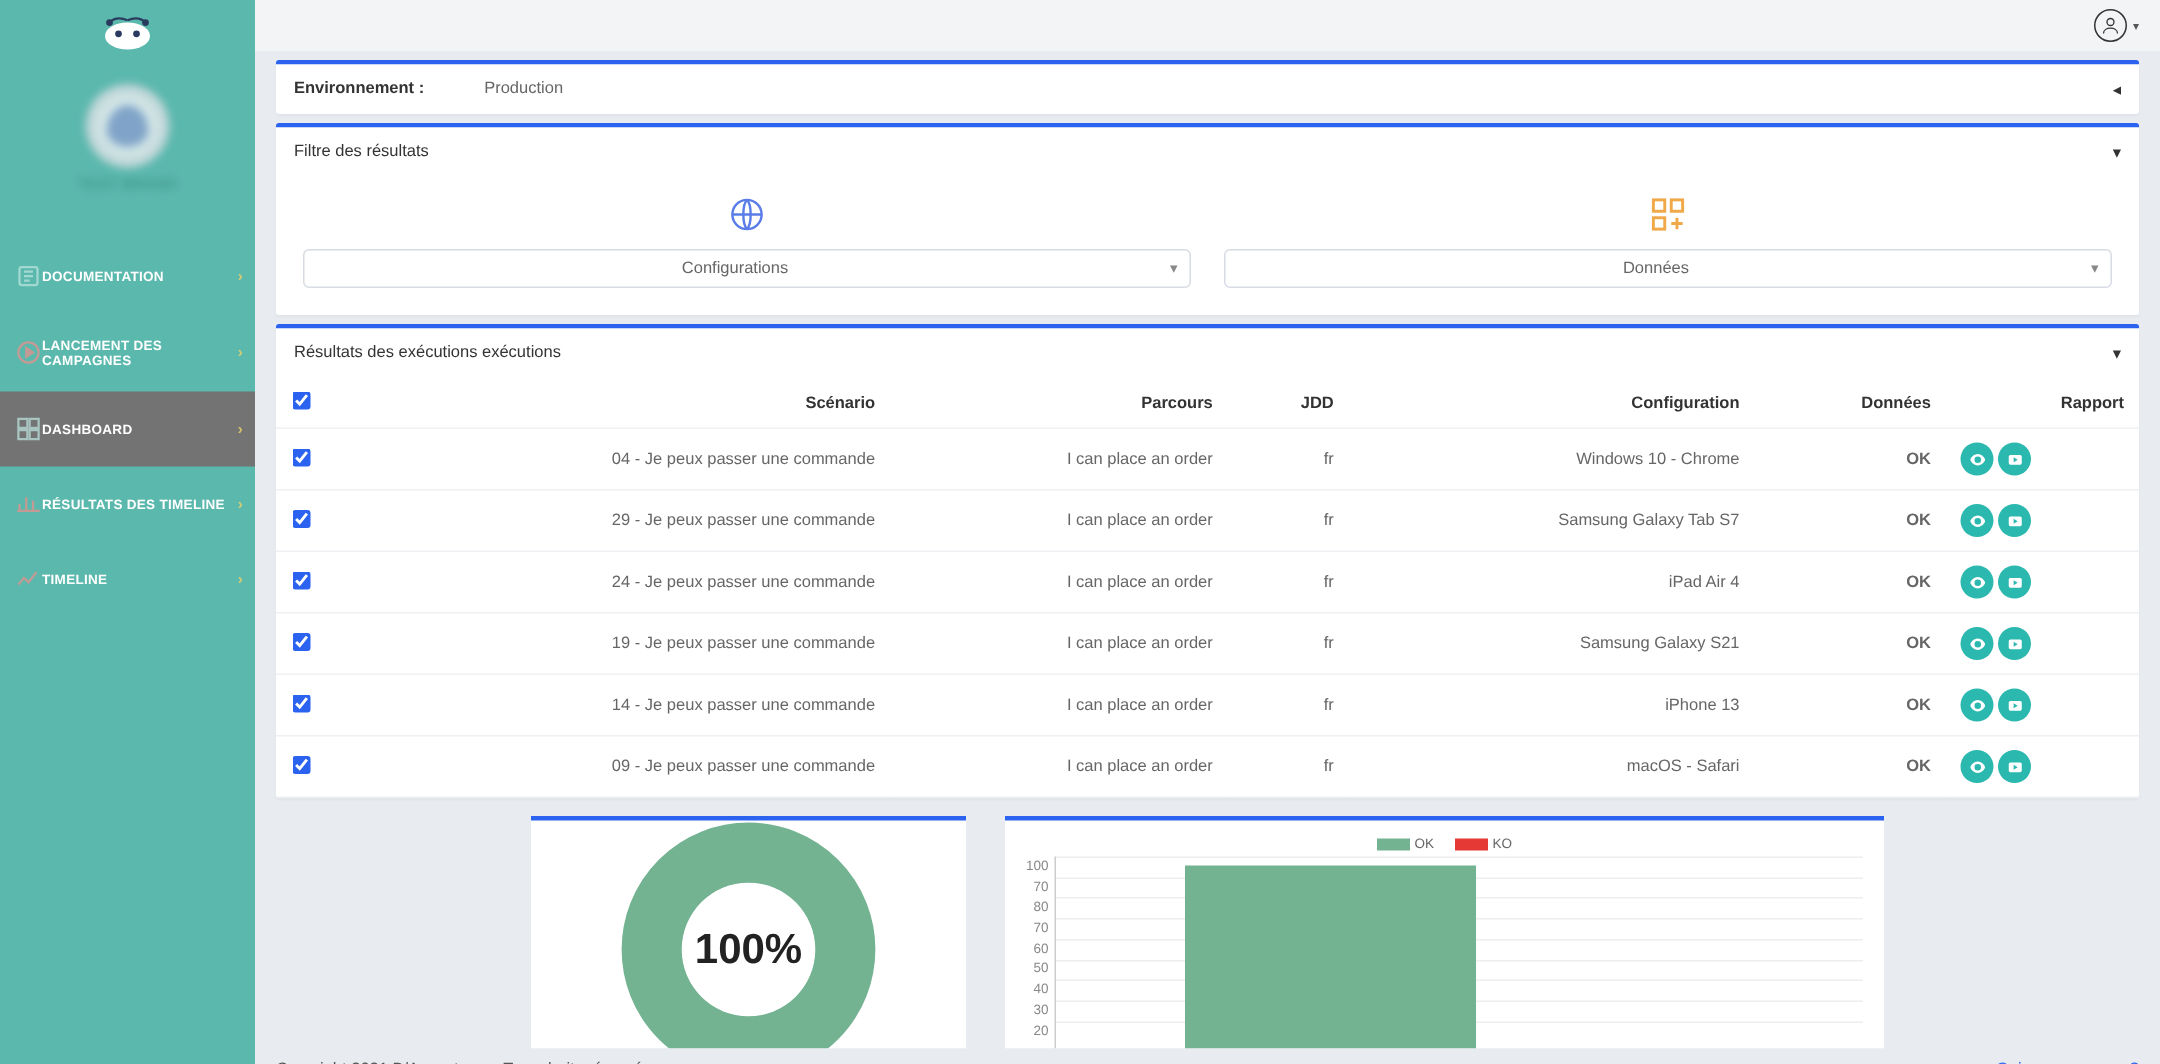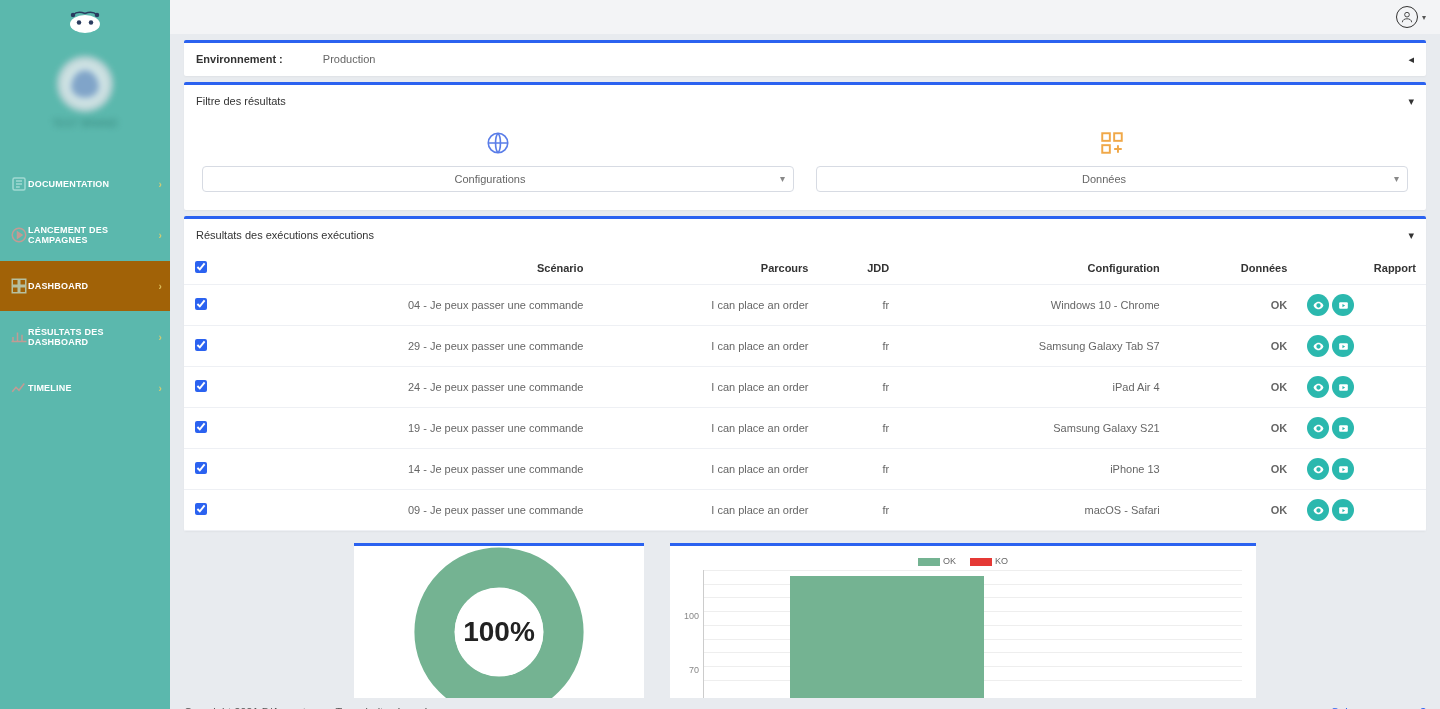--- a/index.html
+++ b/index.html
@@ -12,21 +12,21 @@
 
 
 .logo { display:flex; justify-content:center; padding:6px 0 10px; }
 .logo svg { width:46px; height:30px; }
 .avatar-block { display:flex; flex-direction:column; align-items:center; margin:10px 0 30px; filter:blur(3px); opacity:.8;}
 .avatar-img { width:56px; height:56px; border-radius:50%; background:radial-gradient(circle at 50% 50%,#fff 30%,#d4d8e0 70%); display:flex; align-items:center; justify-content:center; }
 .avatar-img-inner { width:28px; height:28px; border-radius:50% 50% 50% 50% / 60% 60% 40% 40%; background:#8aa0d0; }
 .avatar-label { margin-top:6px; font-size:10px; color:#2c7a70; letter-spacing:.3px; }
 .nav { display:flex; flex-direction:column; gap:0; }
 .nav-item { display:flex; align-items:center; padding:16px 8px 16px 10px; color:#fff; font-size:9px; font-weight:bold; letter-spacing:.2px; cursor:pointer; }
-.nav-item.active { background:#a16207; }
+.nav-item.active { background:#737373; }
 .nav-item .nav-icon { width:18px; height:18px; display:flex; align-items:center; justify-content:center; opacity:.7; }
 .nav-item .chev { margin-left:auto; font-size:10px; color:#e8d06a; opacity:.85; }
 
 
 .topbar { height:34px; background:#f3f4f6; display:flex; align-items:center; justify-content:flex-end; padding:0 14px; }
 .user-menu { display:flex; align-items:center; gap:4px; cursor:pointer; }
 .user-avatar { width:22px; height:22px; border:1px solid #333; border-radius:50%; display:flex; align-items:center; justify-content:center; }
 .user-avatar svg { width:14px; height:14px; }
 .caret-down { font-size:8px; color:#555; }
 
@@ -63,21 +63,21 @@
 .chart-card { background:#fff; border-top:3px solid #2b62f0; padding:10px 14px 0; height:155px; overflow:hidden; }
 .chart-card.c1 { width:290px; display:flex; align-items:center; justify-content:center; }
 .chart-card.c2 { flex:1; }
 
 .donut-wrap { position:relative; width:170px; height:170px; margin-top:10px; }
 .donut-wrap svg { width:170px; height:170px; }
 .donut-label { position:absolute; inset:0; display:flex; align-items:center; justify-content:center; font-size:28px; font-weight:bold; color:#222; }
 
 .barchart { display:flex; height:130px; }
 .y-axis { display:flex; flex-direction:column; justify-content:flex-start; align-items:flex-end; padding-right:4px; font-size:9px; color:#888; }
-.y-axis span { height:13.7px; line-height:13.7px;margin-top:40px; }
+.y-axis span { height:13.7px; line-height:13.7px; }
 .plot { flex:1; position:relative; border-left:1px solid #ccc; border-bottom:1px solid #ccc; }
 .grid-line { position:absolute; left:0; right:0; border-top:1px solid #eee; }
 .bar { position:absolute; bottom:0; background:#74b392; }
 .legend { display:flex; gap:14px; justify-content:center; font-size:9px; color:#666; margin-bottom:4px; }
 .legend .sw { display:inline-block; width:22px; height:8px; margin-right:3px; vertical-align:middle; }
 
 
 .footer { display:flex; align-items:center; padding:8px 14px; font-size:11px; color:#555; }
 .footer .link { margin-left:auto; color:#2b62f0; cursor:pointer; }
 </style>
@@ -136,21 +136,21 @@
         </span>
         <span>DASHBOARD</span>
         <span class="chev">›</span>
       </div>
       <div class="nav-item">
         <span class="nav-icon">
           <svg viewBox="0 0 24 24" width="18" height="18" fill="none" stroke="#f08f8a" stroke-width="2">
               <path d="M4 18v-6M10 18V6M16 18v-9M22 18H2"></path>
             </svg>
         </span>
-        <span>RÉSULTATS DES DASHBOARD</span>
+        <span>RÉSULTATS DES TIMELINE</span>
         <span class="chev">›</span>
       </div>
       <div class="nav-item">
         <span class="nav-icon">
           <svg viewBox="0 0 24 24" width="18" height="18" fill="none" stroke="#f08f8a" stroke-width="2">
               <path d="M3 17l5-6 4 4 7-9"></path>
             </svg>
         </span>
         <span>TIMELINE</span>
         <span class="chev">›</span>

